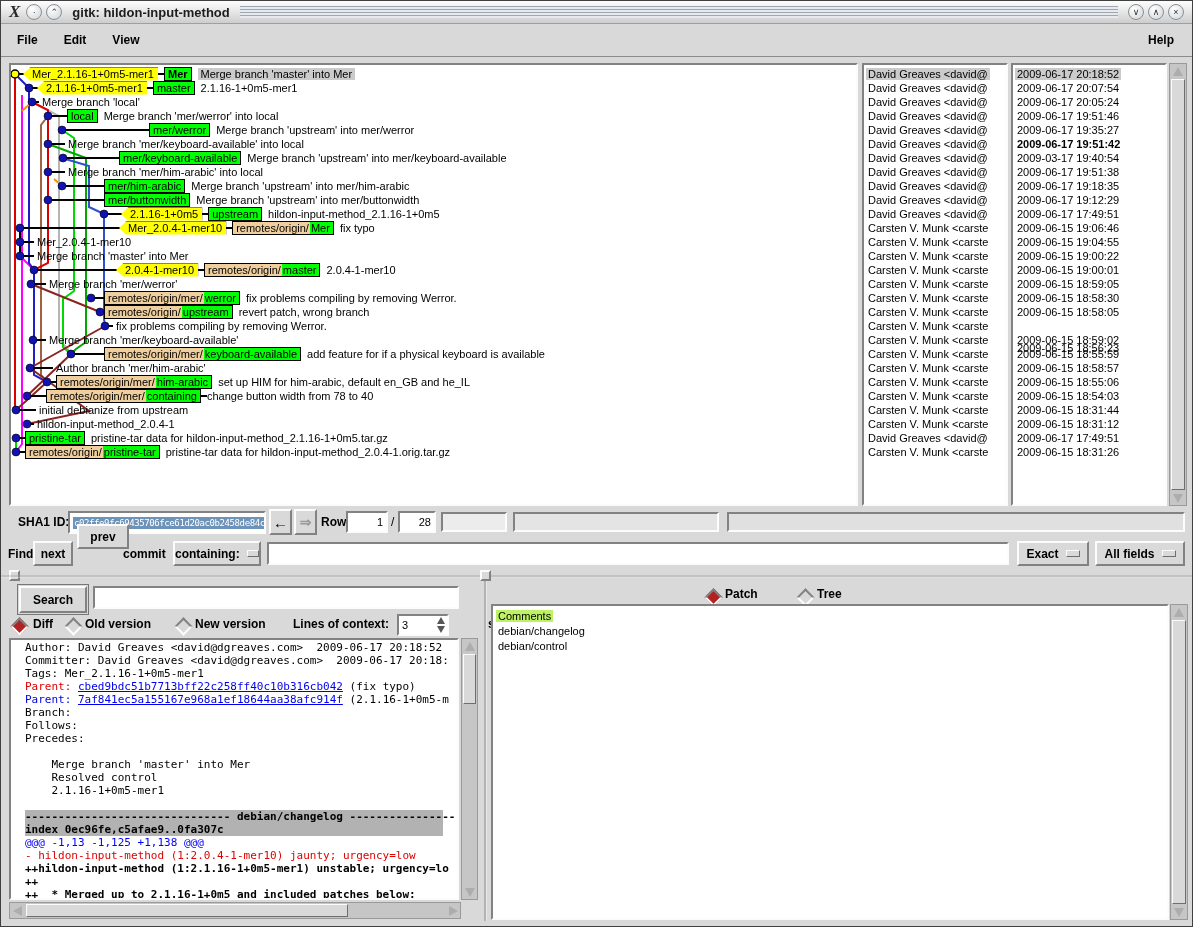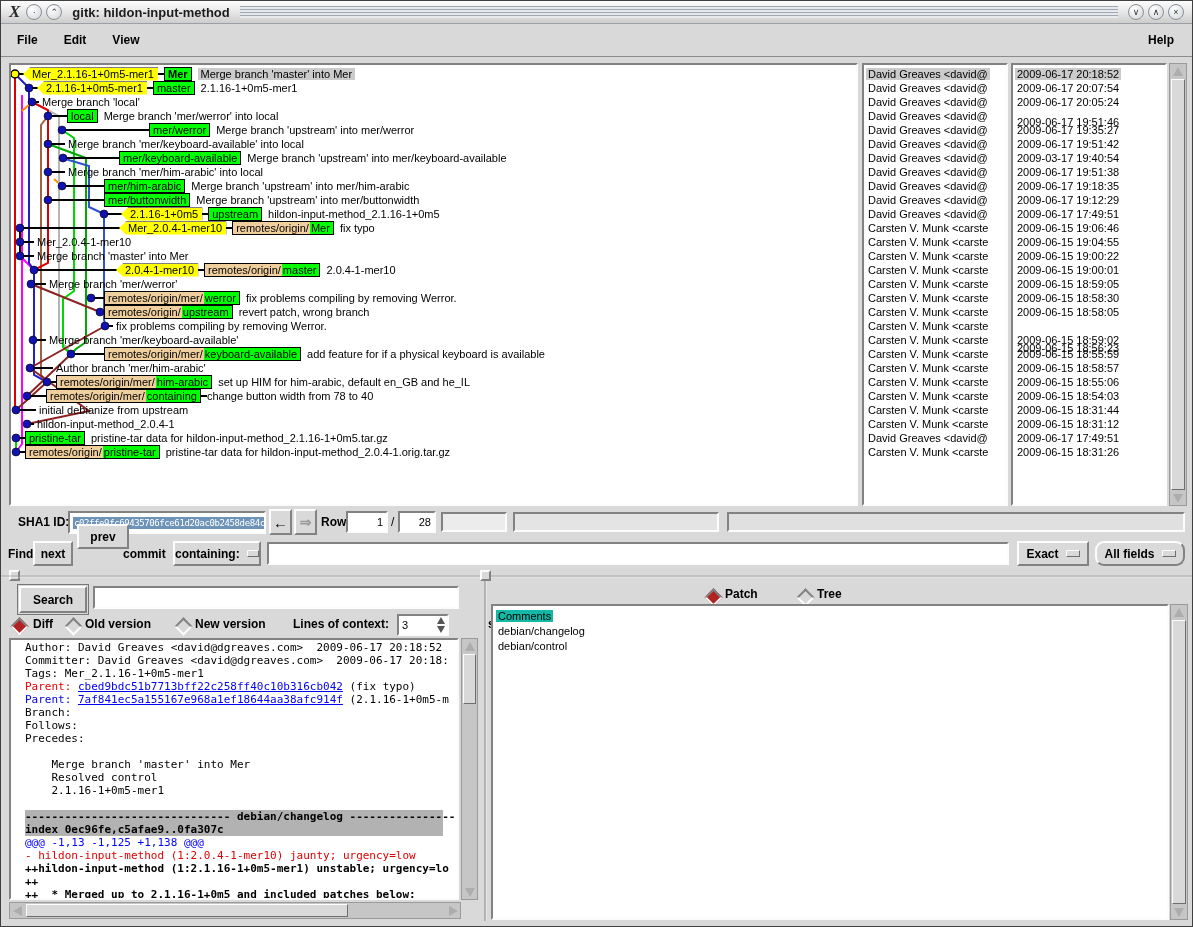--- a/index.html
+++ b/index.html
@@ -76,21 +76,21 @@
   .c-blue{color:#0000e0;}
   .c-link{color:#0000ee;text-decoration:underline;}
   .c-bold{font-weight:bold;}
   .c-hunk{color:#0000ff;}
   .c-del{color:#e00000;}
   
   #file-list{position:absolute;left:490px;top:603px;width:678px;height:316px;background:#fff;
     border:2px solid;border-color:#828282 #fcfcfc #fcfcfc #828282;box-sizing:border-box;overflow:hidden;}
   .fitem{font-size:11px;height:15px;display:flex;align-items:center;padding-left:3px;white-space:nowrap;}
   .fitem span{padding:0 2px;}
-  .fitem.sel span{background:#14b8a6;}
+  .fitem.sel span{background:#bef264;}
   .sash-h{position:absolute;width:11px;height:11px;}
   .groove-v{position:absolute;width:2px;background:#9a9a9a;border-right:1px solid #f2f2f2;}
   .groove-h{position:absolute;height:2px;background:#9a9a9a;border-bottom:1px solid #f2f2f2;}
 </style>
 </head>
 <body>
 
 <div id="win">
 
   <div class="titlebar">
@@ -448,27 +448,27 @@
     <div class="pane-inner" id="date-inner">
         <div class="arow sel" style="top: 2px;">
           <span>2009-06-17 20:18:52</span>
         </div>
         <div class="arow" style="top: 16px;">
           <span>2009-06-17 20:07:54</span>
         </div>
         <div class="arow" style="top: 30px;">
           <span>2009-06-17 20:05:24</span>
         </div>
-        <div class="arow" style="top: 44px; margin-top: 6px;">
+        <div class="arow" style="top: 44px;">
           <span>2009-06-17 19:51:46</span>
         </div>
         <div class="arow" style="top: 58px;">
           <span>2009-06-17 19:35:27</span>
         </div>
-        <div class="arow" style="top: 72px;">
+        <div class="arow" style="top: 72px; font-weight: bold;">
           <span>2009-06-17 19:51:42</span>
         </div>
         <div class="arow" style="top: 86px;">
           <span>2009-03-17 19:40:54</span>
         </div>
         <div class="arow" style="top: 100px;">
           <span>2009-06-17 19:51:38</span>
         </div>
         <div class="arow" style="top: 114px;">
           <span>2009-06-17 19:18:35</span>
@@ -562,21 +562,21 @@
   <span class="lbl" style="left:122px;top:546px;">commit</span>
   <div class="btn raised" style="left:172px;top:540px;width:88px;height:25px;">
     <span>containing:</span>
       <span class="omdash"></span>
   </div>
   <div class="entry" style="left:266px;top:541px;width:742px;height:23px;"></div>
   <div class="btn raised" style="left:1016px;top:540px;width:72px;height:25px;">
     <span>Exact</span>
       <span class="omdash"></span>
   </div>
-  <div class="btn raised" style="left:1094px;top:540px;width:90px;height:25px;border-radius:9px;">
+  <div class="btn raised" style="left:1094px;top:540px;width:90px;height:25px;">
     <span>All fields</span>
       <span class="omdash"></span>
   </div>
 
   <div class="sash-h raised" style="left:8px;top:569px;"></div>
   <div class="groove-h" style="left:0;top:574px;width:1193px;opacity:.35;"></div>
   <div class="sash-h raised" style="left:479px;top:569px;"></div>
   <div class="groove-v" style="left:483px;top:580px;height:340px;opacity:.6;"></div>
 
   <div class="btn" style="left:16px;top:583px;width:68px;height:27px;border:1px solid #777;padding:1px;">

